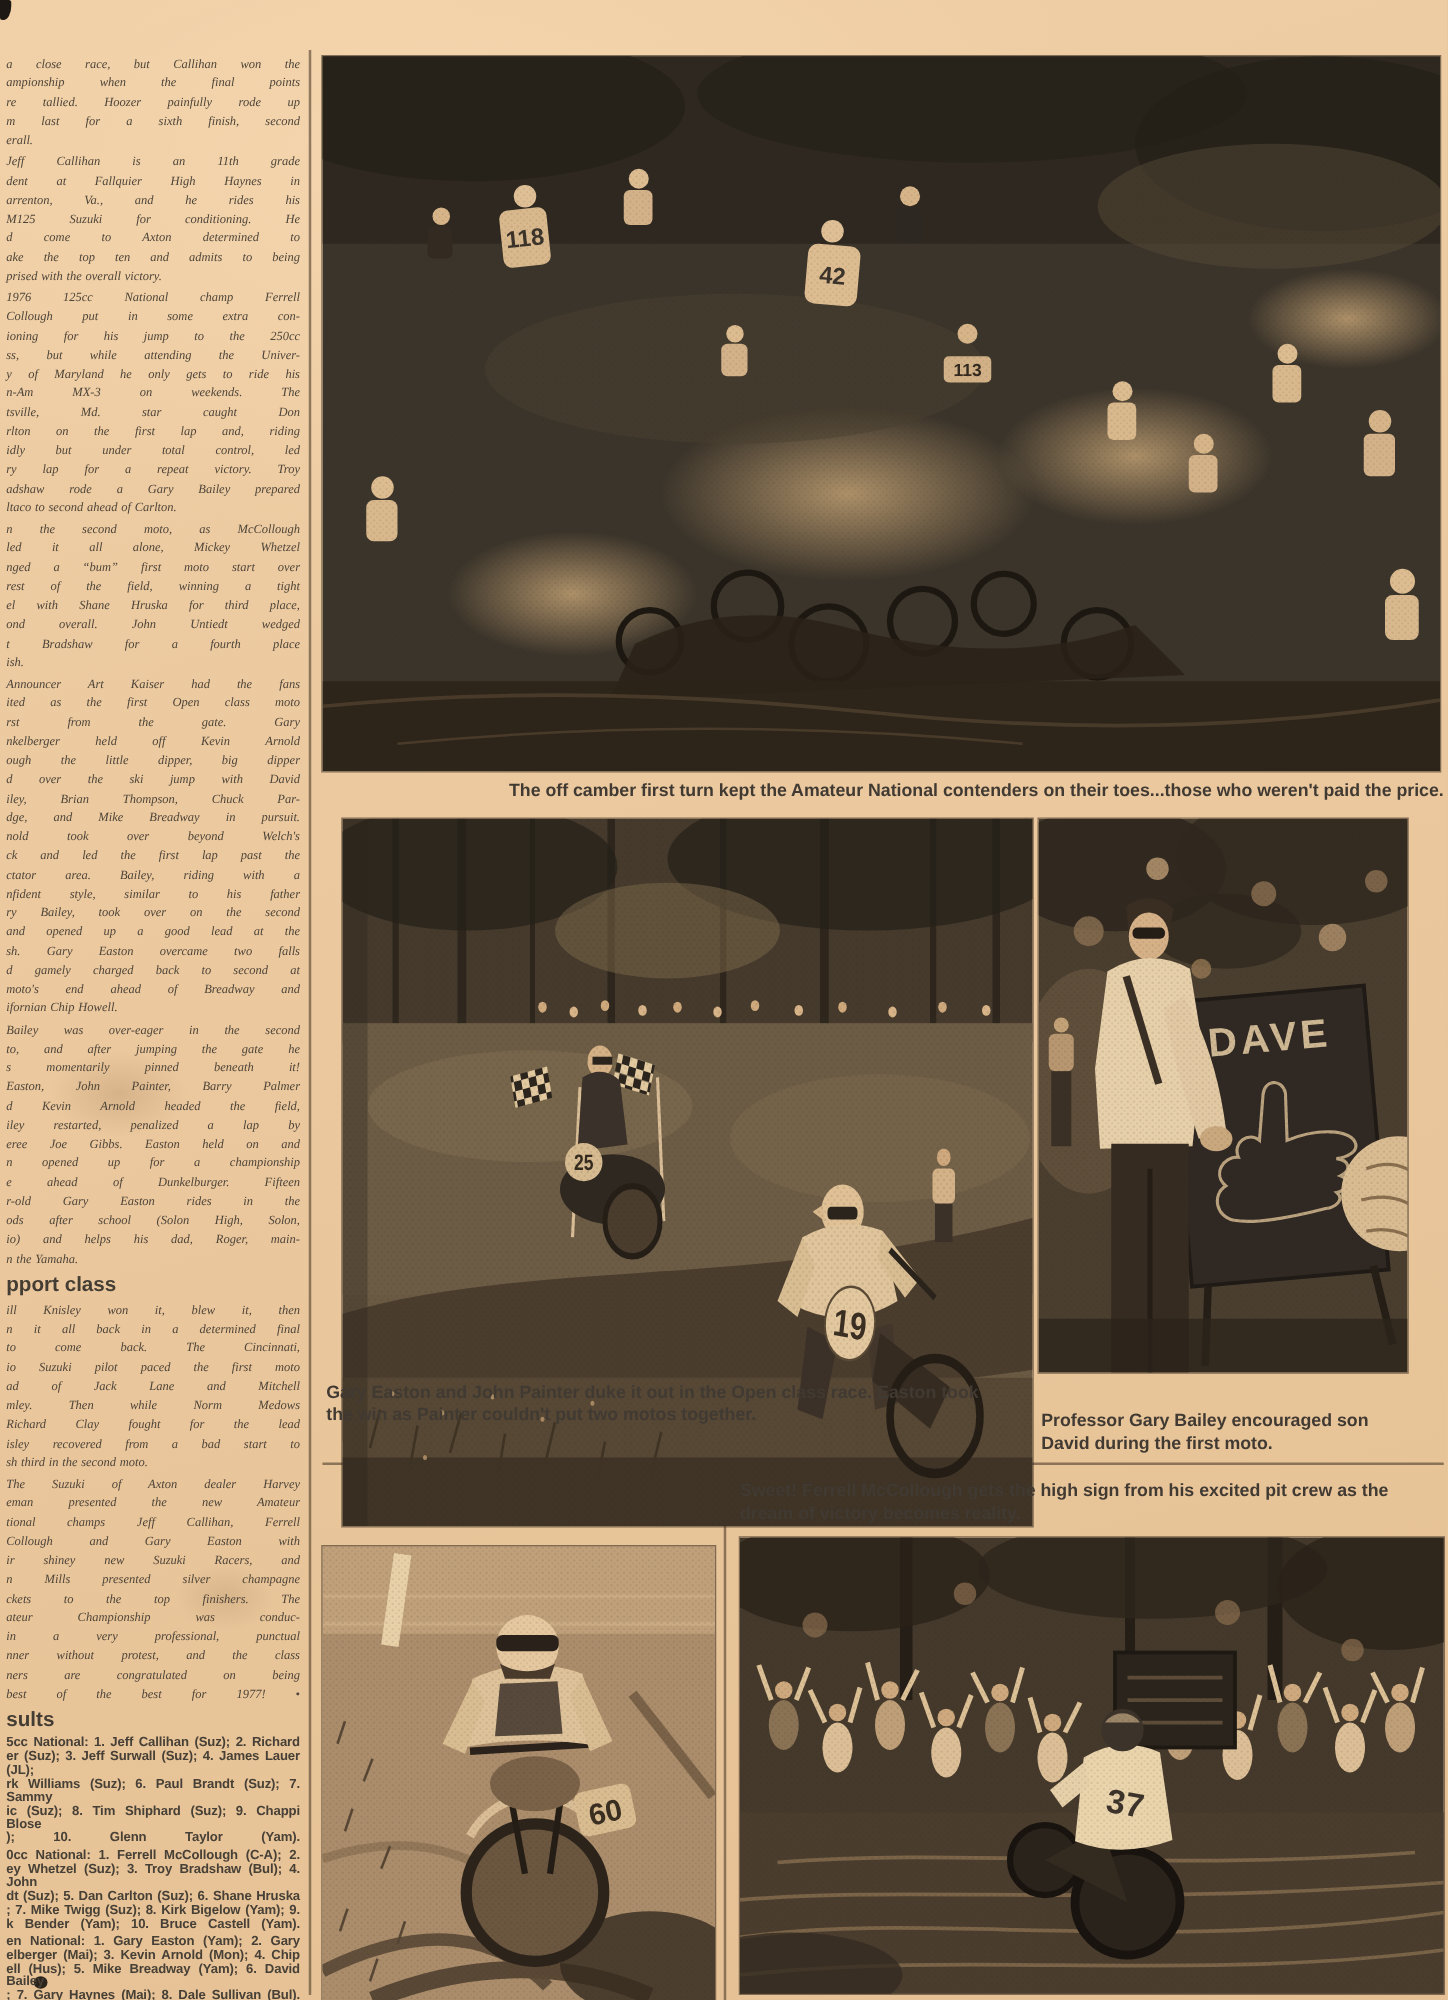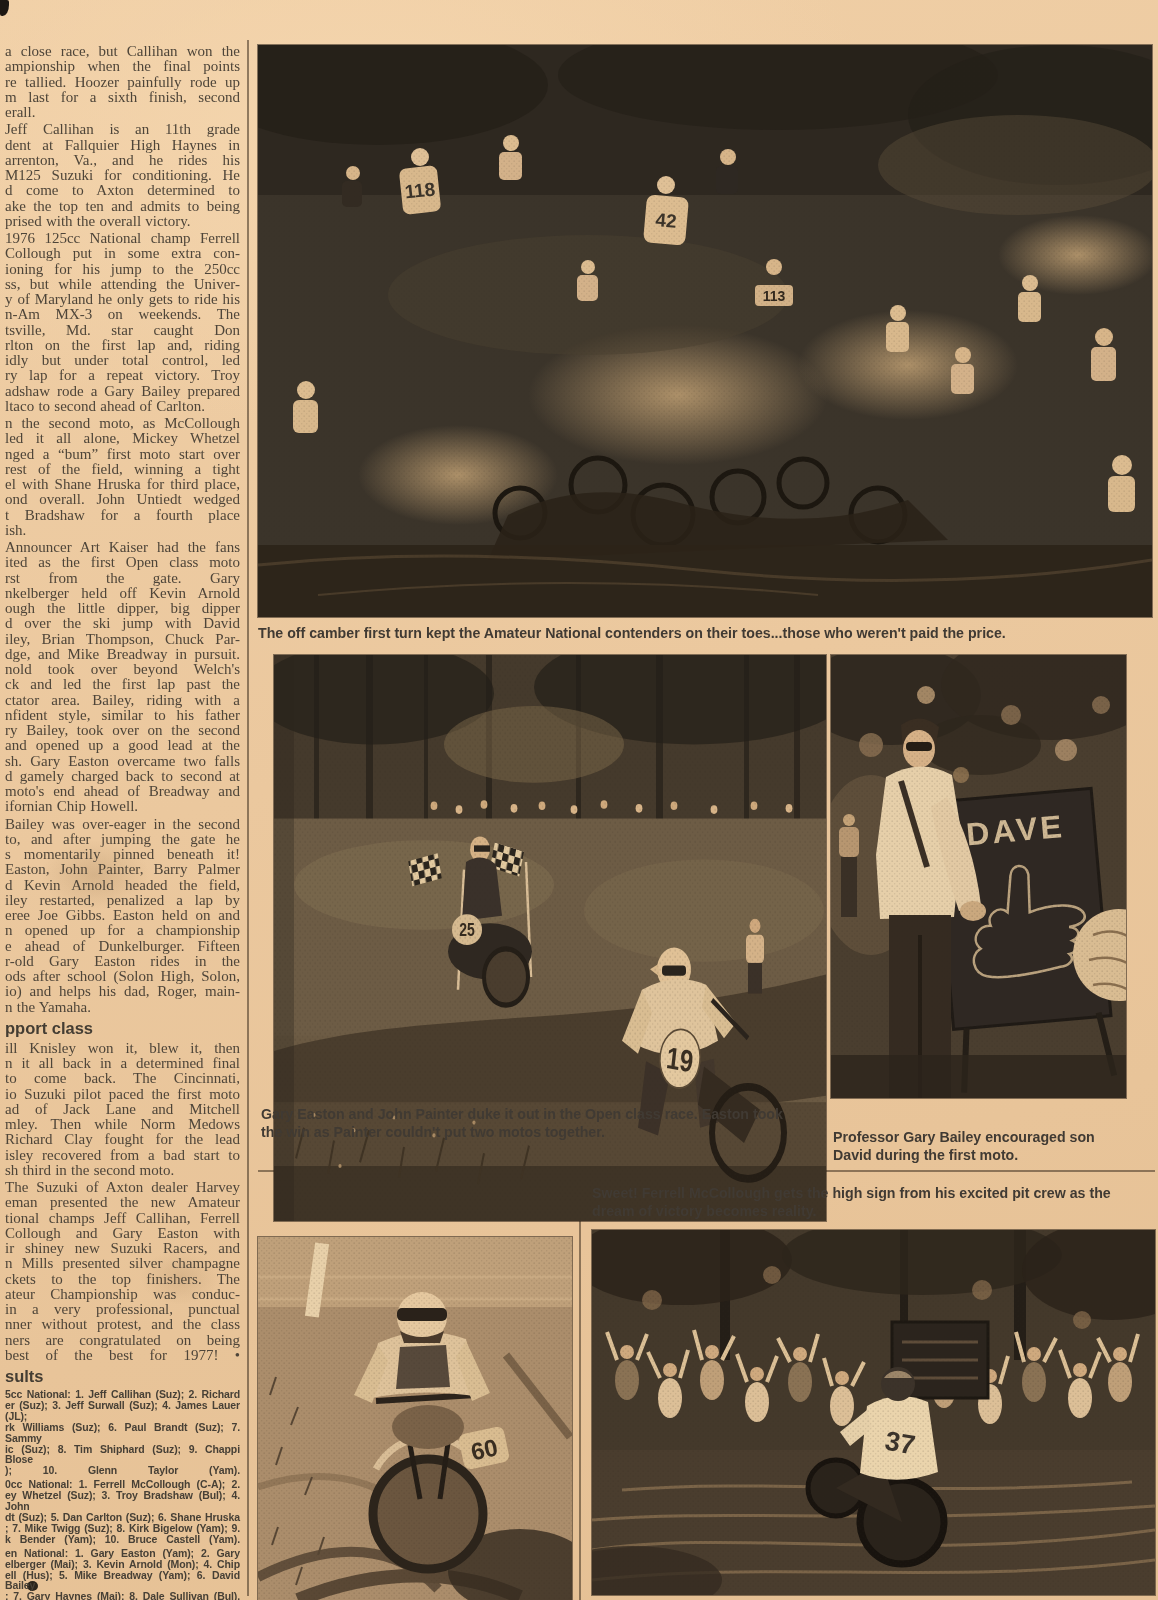--- a/index.html
+++ b/index.html
@@ -18,33 +18,33 @@
   
   .vrule{position:absolute;width:2px;background:rgba(78,62,44,.6);}
   .hrule{position:absolute;height:2px;background:rgba(78,62,44,.6);}
   #rule-main{left:247px;top:40px;height:1556px;}
   #rule-mid{left:820px;top:655px;height:512px;}
   #rule-bot{left:579px;top:1178px;height:422px;}
   #rule-h{left:258px;top:1170px;width:897px;}
 
   
   #article{position:absolute;left:5px;top:44px;width:235px;color:#4e4539;}
-  .para{margin:0 0 2px 0;font-size:15px;line-height:15.25px;}
+  .para{margin:0 0 2px 0;font-size:10px;line-height:15.25px;font-style:italic;}
   .jline{text-align:justify;text-align-last:justify;word-spacing:.5px;}
   .para .jline:last-child{text-align-last:left;}
   .para.jall .jline:last-child{text-align-last:justify;}
   .subhead{font-family:"Liberation Sans",sans-serif;font-weight:bold;font-size:16.5px;
            color:#443d33;margin:4px 0 3px 0;}
   .results-block{margin:0 0 3px 0;font-family:"Liberation Sans",sans-serif;font-weight:bold;
                  font-size:10.5px;line-height:10.9px;color:#474036;letter-spacing:-0.1px;}
 
   
   .caption{position:absolute;font-family:"Liberation Sans",sans-serif;font-weight:bold;
            font-size:14.2px;line-height:17.5px;color:#403a33;}
-  #cap-top{left:258px;top:625px;width:897px;}
+  #cap-top{left:258px;top:625px;width:897px;text-align:right;}
   #cap-mid-left{left:261px;top:1106px;width:528px;}
   #cap-mid-right{left:833px;top:1129px;width:302px;}
   #cap-bot-left{left:261px;top:1245px;width:306px;}
   #cap-bot-right{left:592px;top:1185px;width:556px;}
 
   
   .photo{position:absolute;outline:1px solid rgba(42,33,24,.55);}
   .photo svg{display:block;width:100%;height:100%;}
   #photo-top{left:258px;top:45px;width:894px;height:572px;}
   #photo-mid-left{left:274px;top:655px;width:552px;height:566px;}

